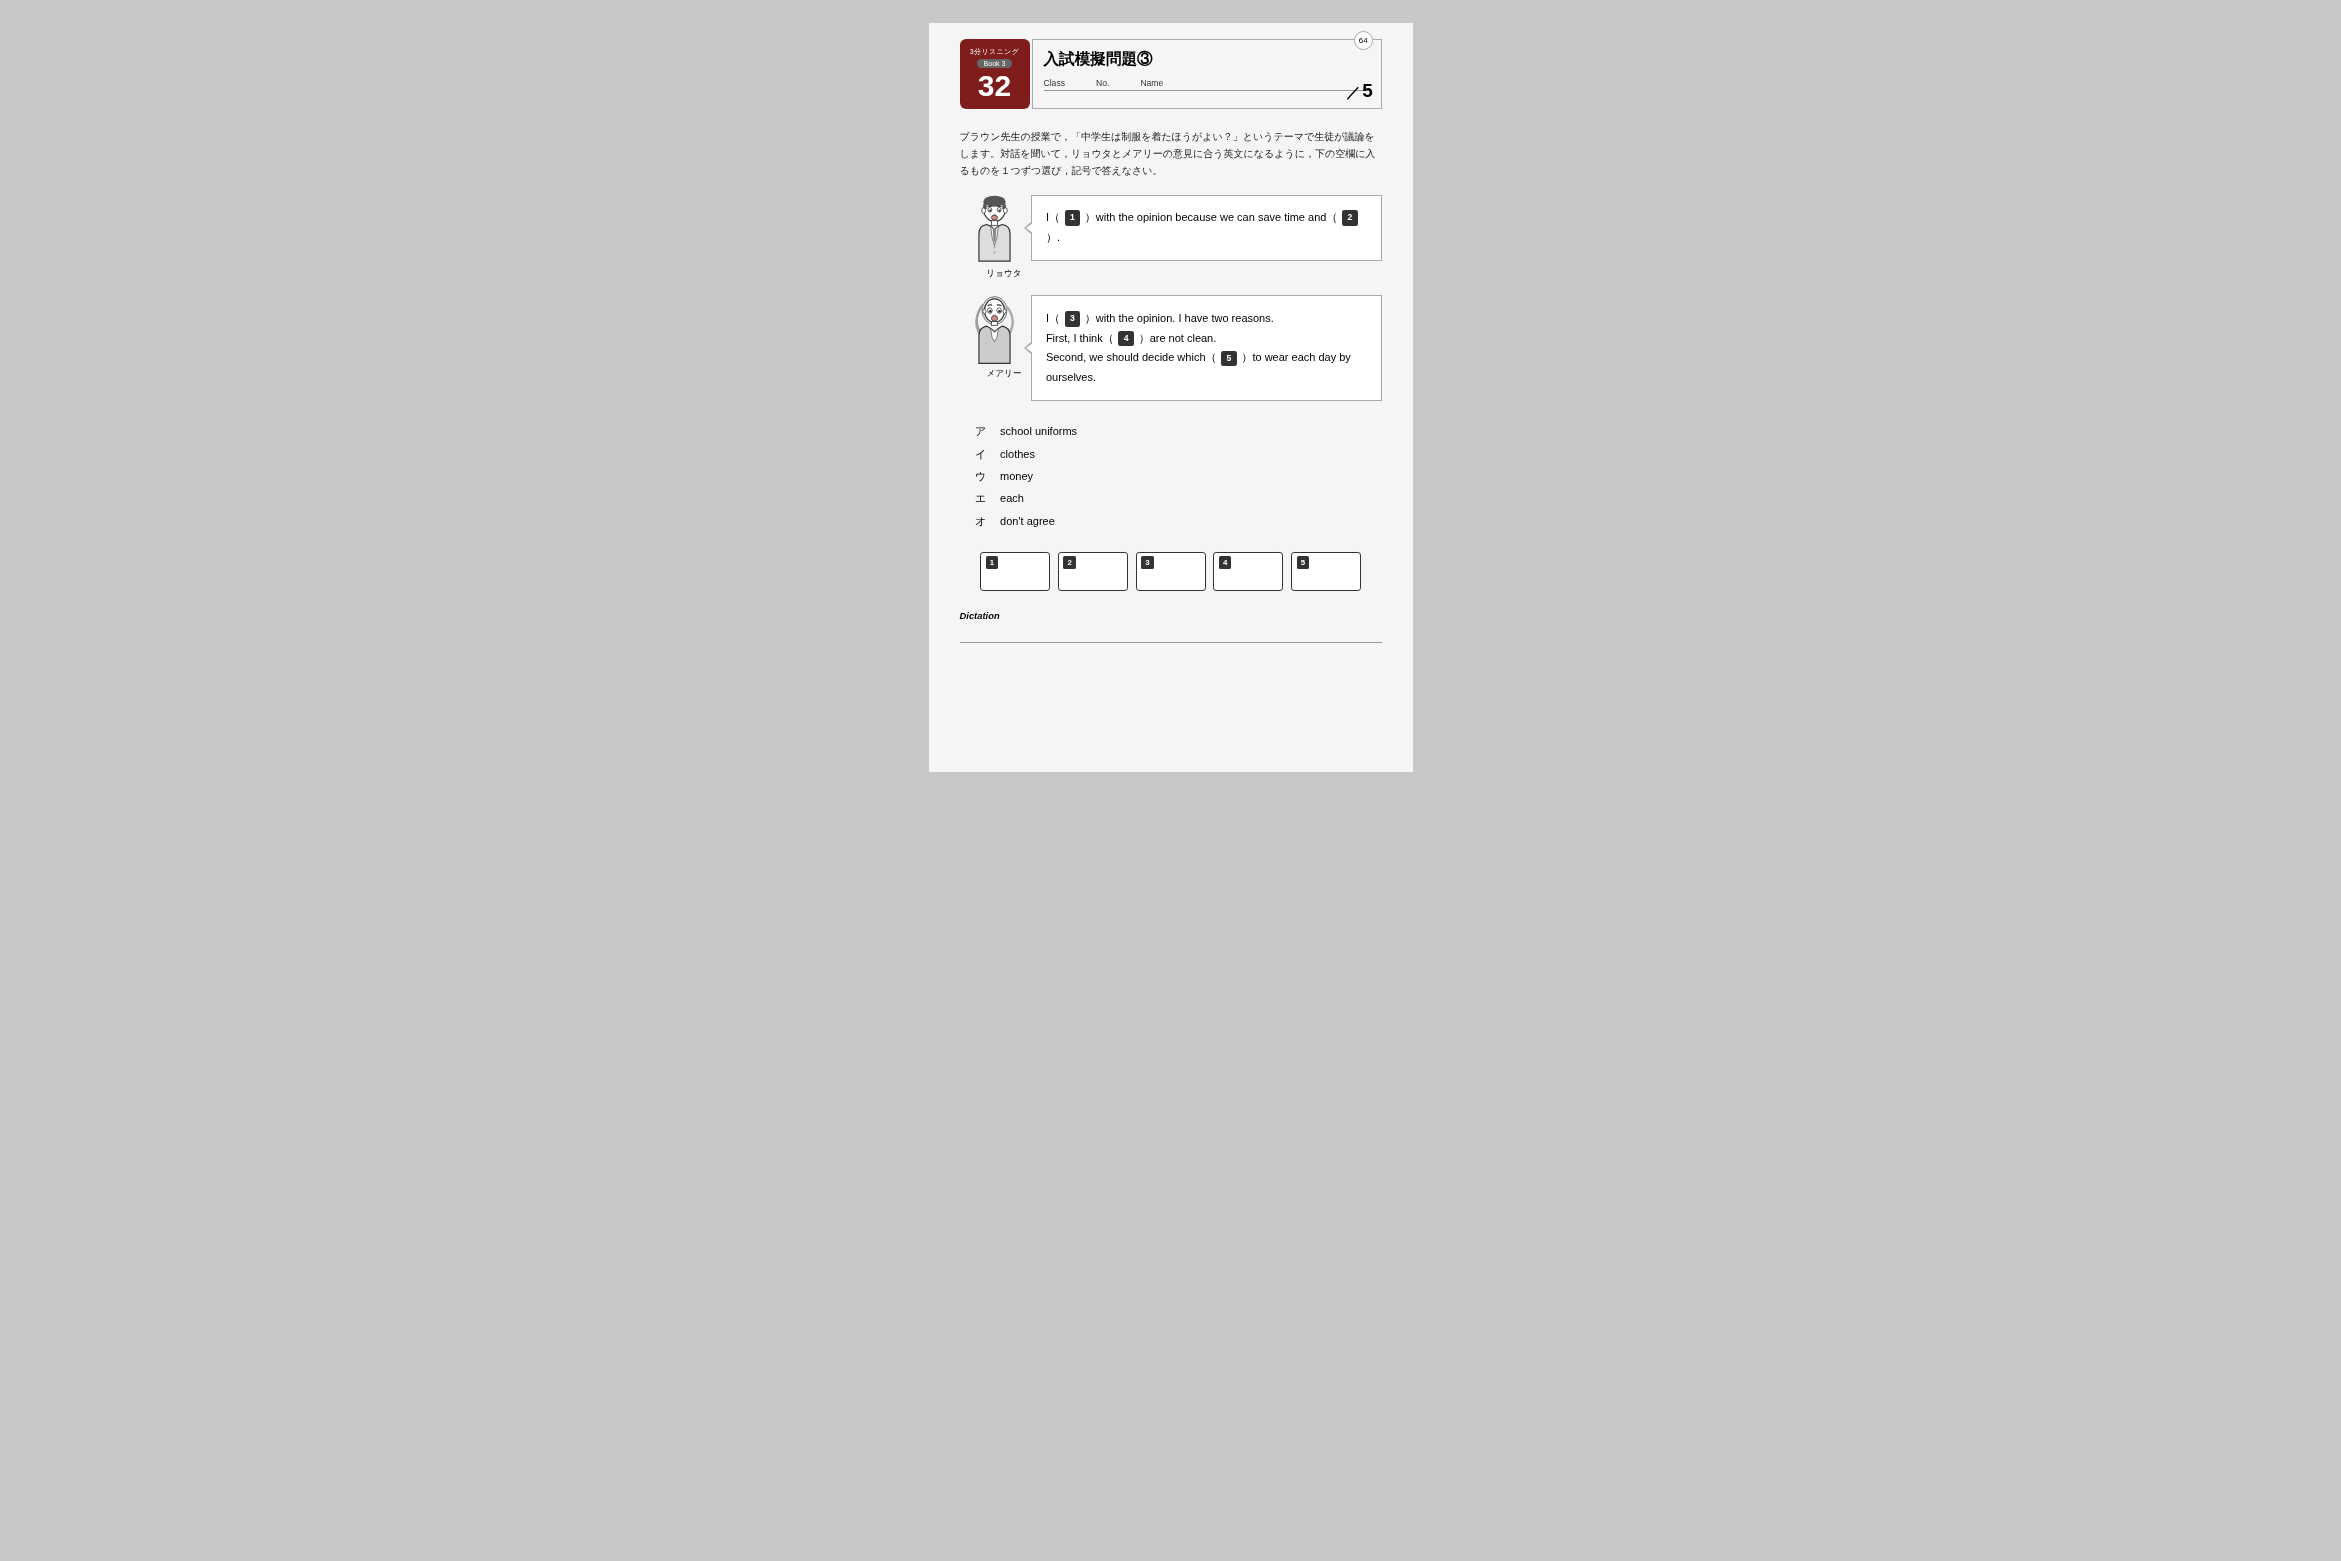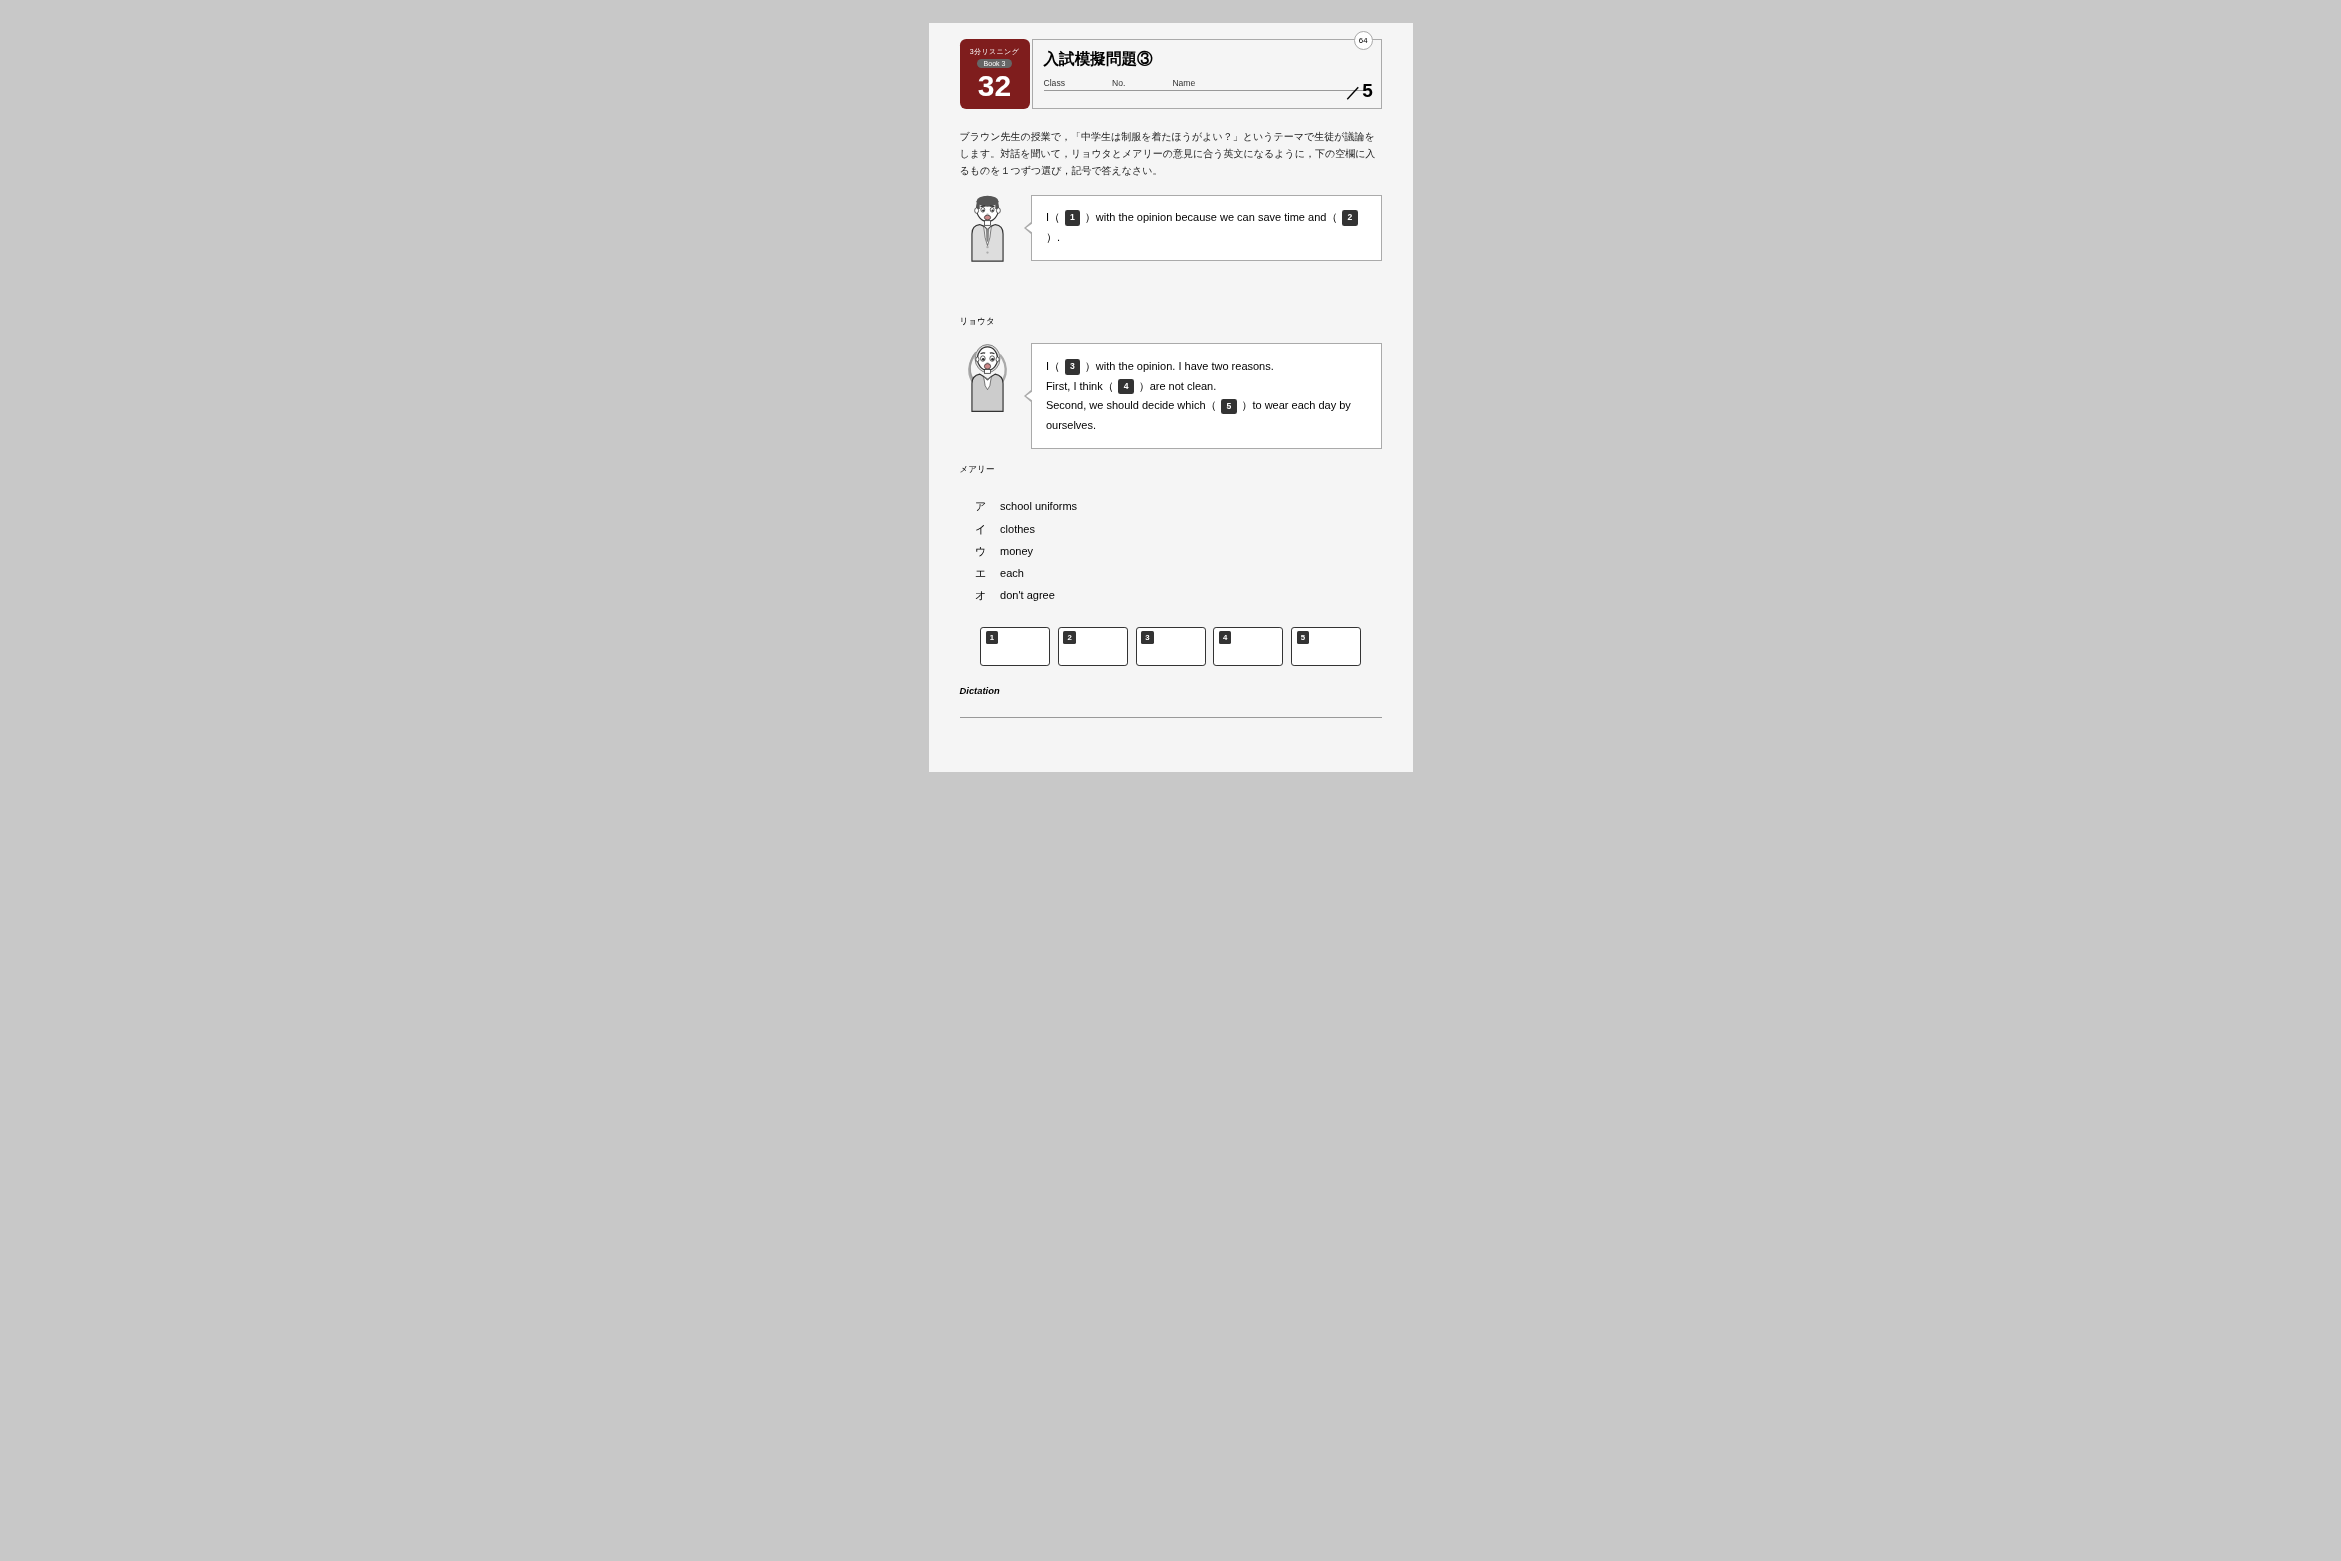--- a/index.html
+++ b/index.html
@@ -80,21 +80,21 @@
     }
     .title-text {
       font-size: 15.6px;
       font-weight: bold;
       margin-bottom: 7.8px;
       font-family: 'MS Mincho', 'Hiragino Mincho ProN', serif;
     }
     .class-row {
       display: flex;
       align-items: center;
-      gap: 16px;
+      gap: 0;
       font-size: 8.6px;
       color: #333;
     }
     .class-label { margin-right: 31px; }
     .no-label { margin-right: 31px; }
     .name-label { margin-right: 94px; }
     .score-area {
       position: absolute;
       right: 7.8px;
       bottom: 6.2px;
@@ -129,24 +129,23 @@
       margin-bottom: 22px;
     }
     .character-row {
       display: flex;
       align-items: flex-start;
       gap: 9.4px;
     }
     .character-info {
       display: flex;
       flex-direction: column;
-      align-items: flex-start;
+      align-items: flex-end;
       width: 62px;
       flex-shrink: 0;
-      gap: 48px;
     }
     .character-avatar {
       width: 55px;
       height: 70px;
       position: relative;
       display: flex;
       align-items: center;
       justify-content: center;
     }
     .character-name {

